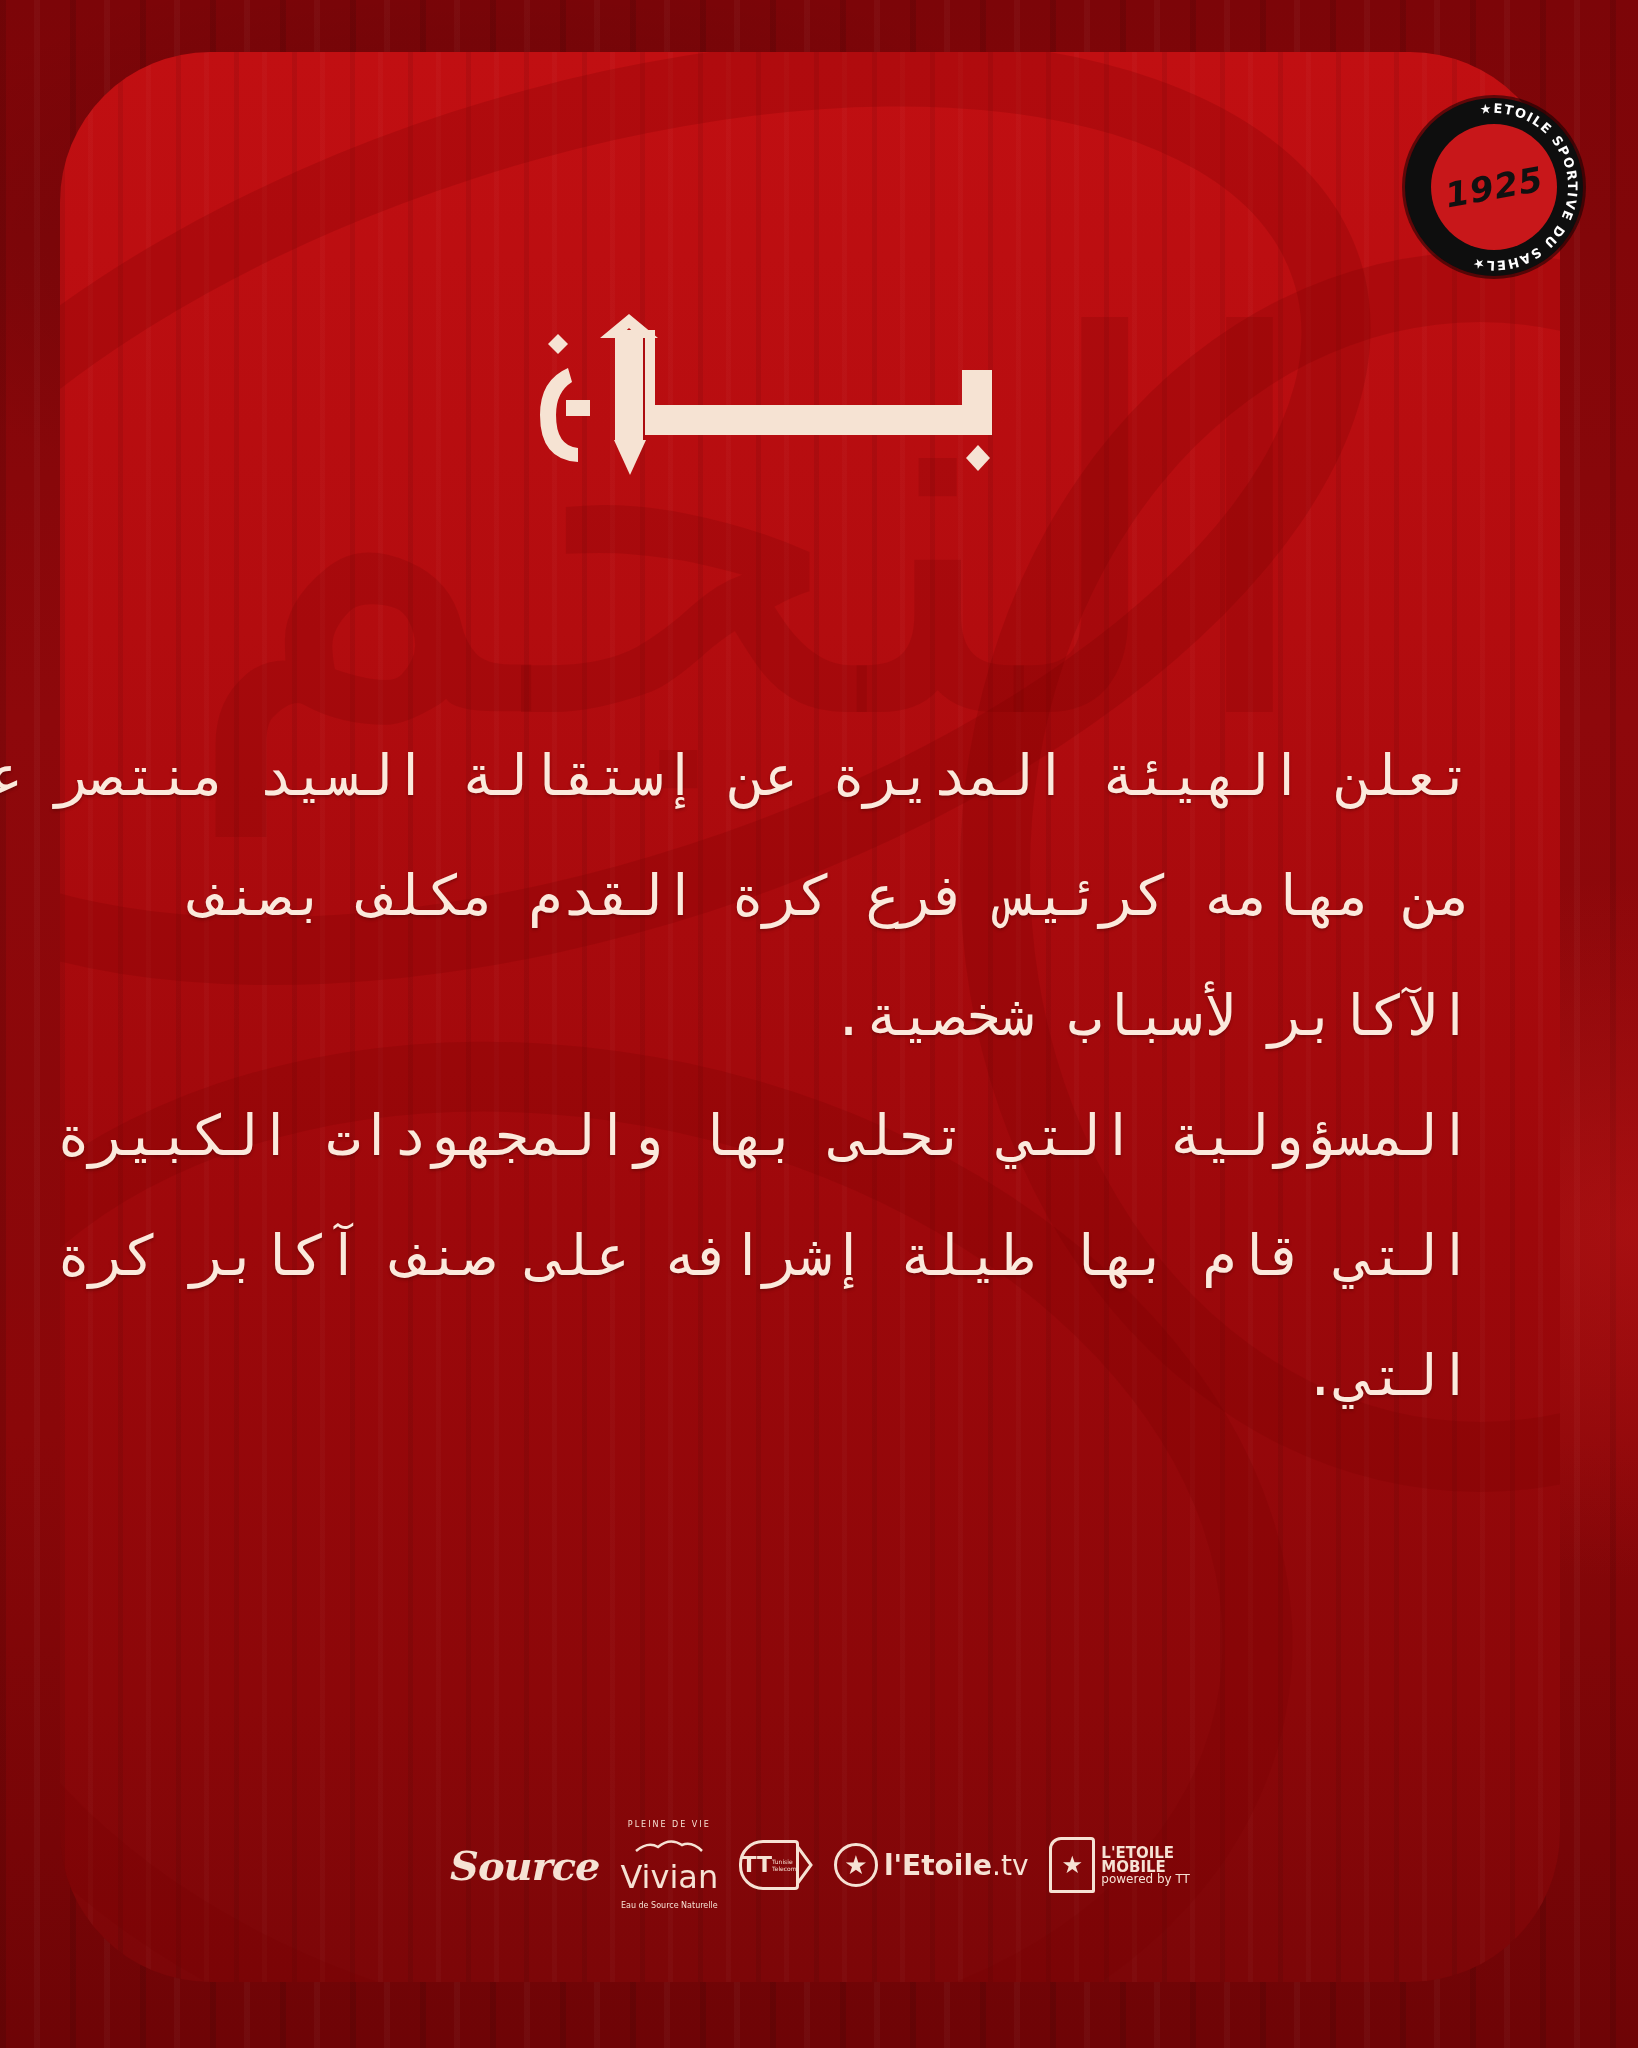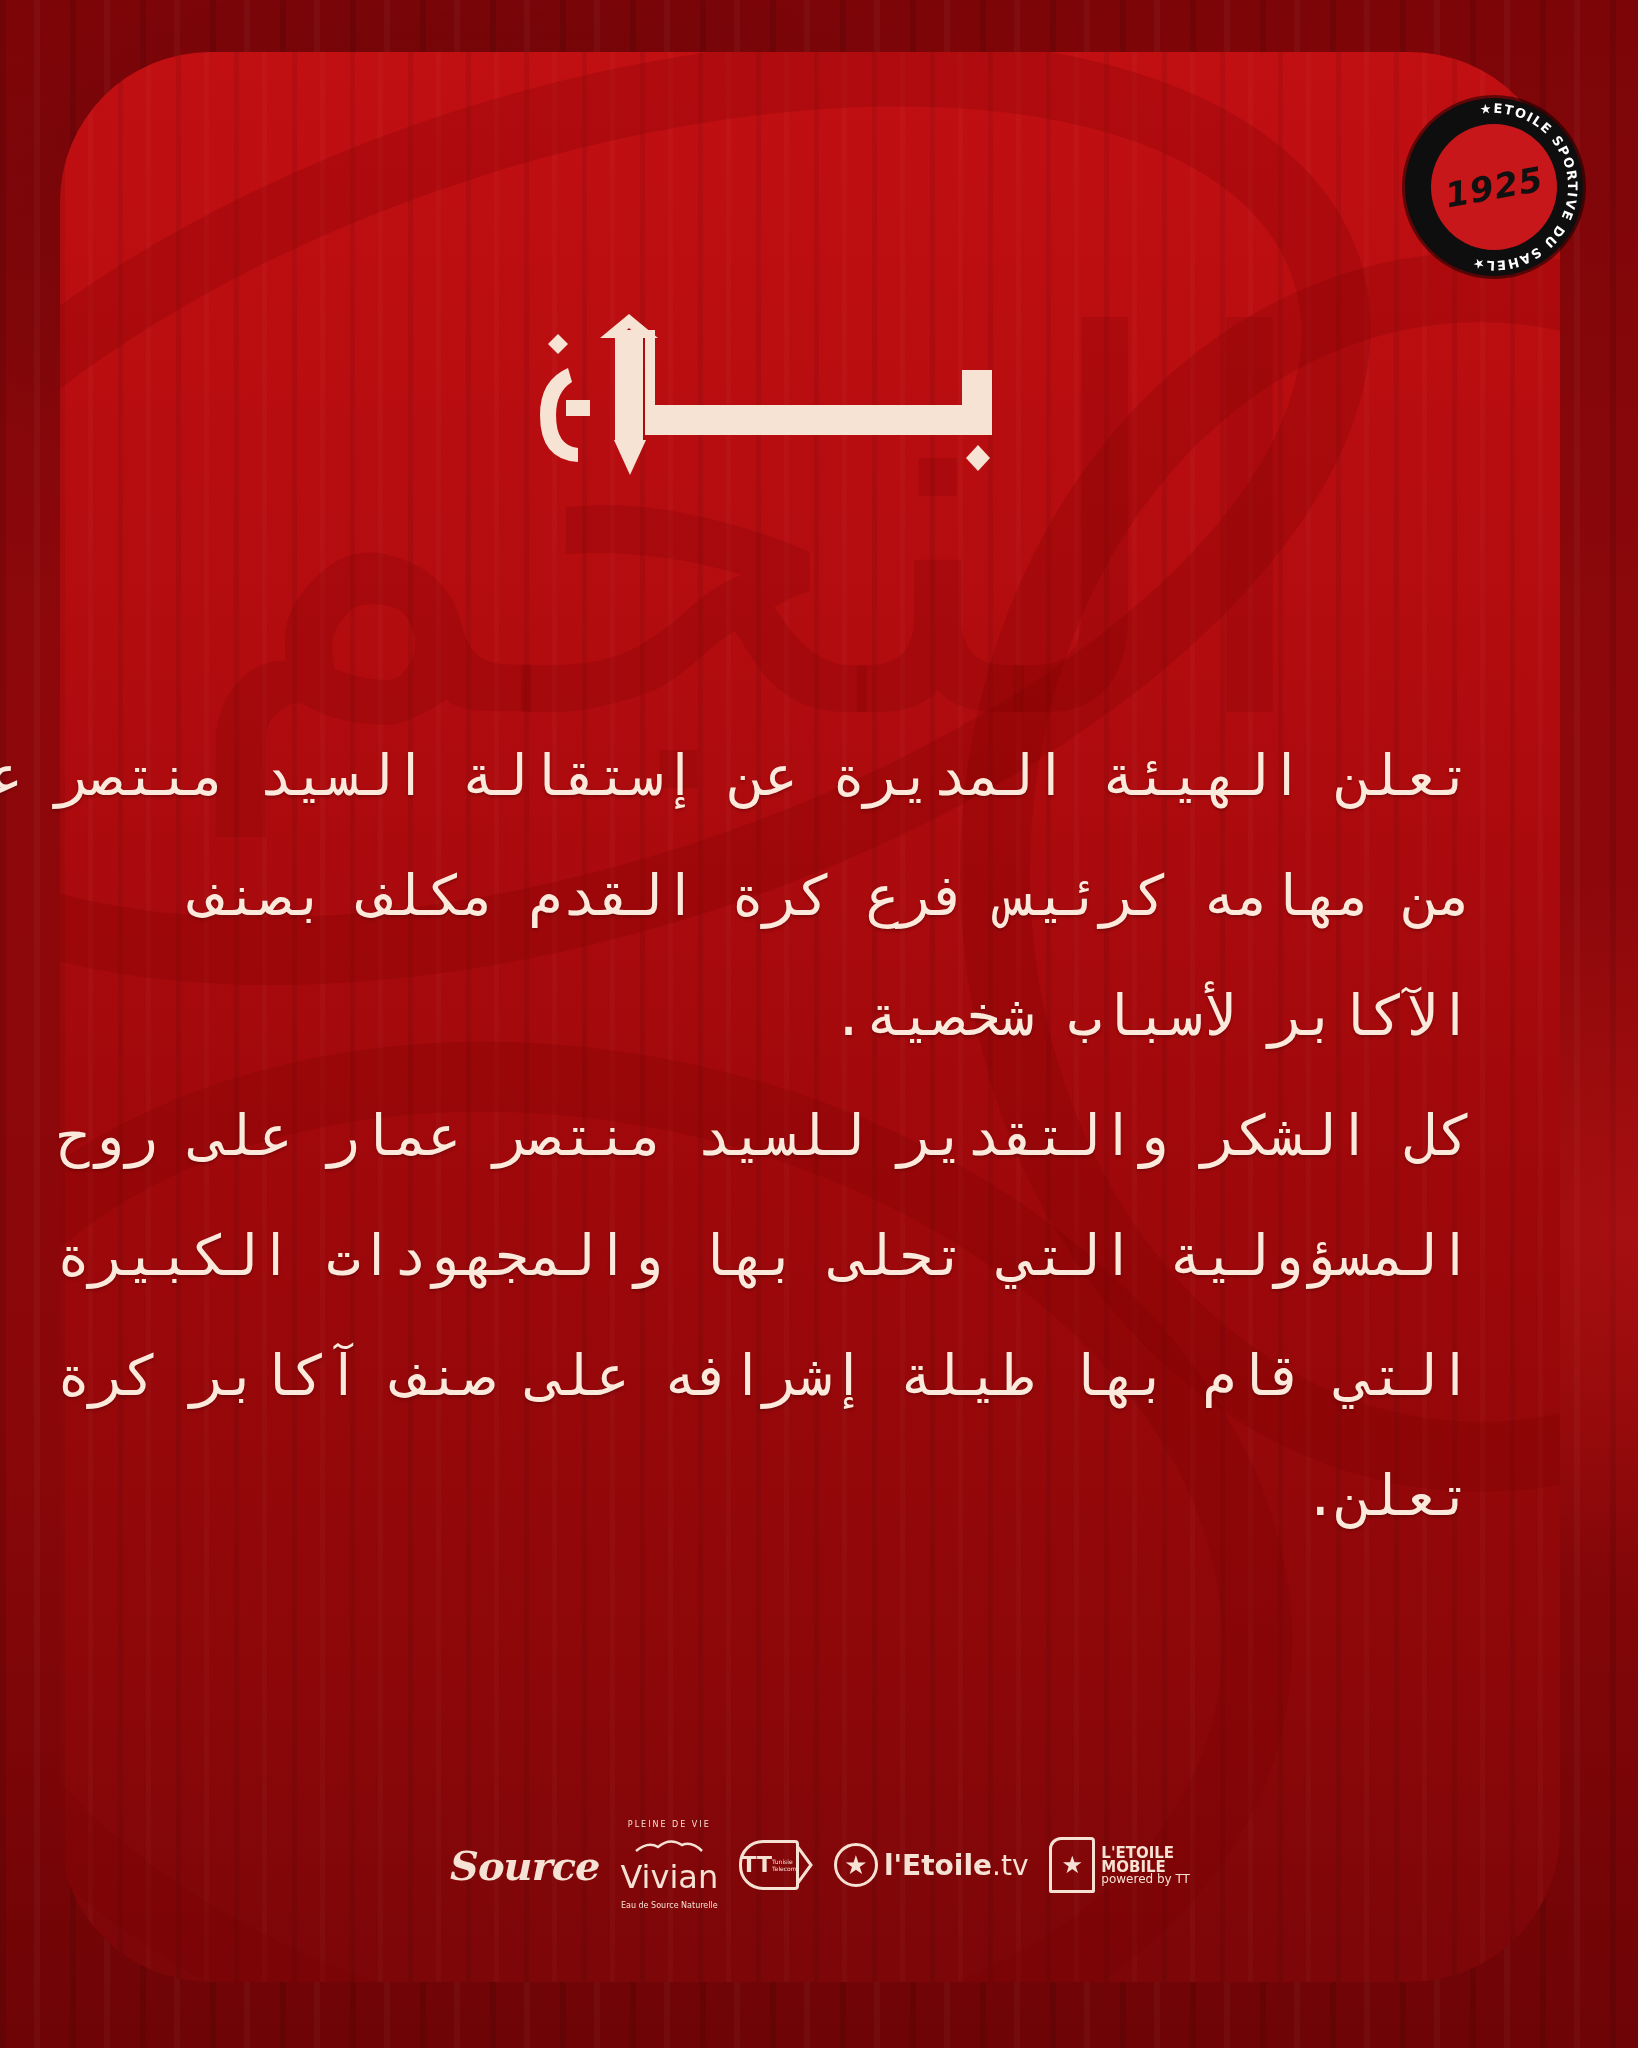--- a/index.html
+++ b/index.html
@@ -143,24 +143,23 @@
     <path d="M68,68 Q40,80 40,115 Q40,160 78,162 L78,148 Q56,146 56,115 Q56,92 72,82 Z"></path>
     <rect x="66" y="100" width="24" height="16"></rect>
     <polygon points="58,34 68,44 58,54 48,44"></polygon>
   </g>
 </svg>
 
 <div class="body-text">
   <span class="line">تعلن الهيئة المديرة عن إستقالة السيد منتصر عمار</span>
   <span class="line">من مهامه كرئيس فرع كرة القدم مكلف بصنف</span>
   <span class="line">الآكابر لأسباب شخصية.</span>
-  <span class="line">كل الشكر والتقدير للسيد منتصر عمار على روح</span>
   <span class="line">المسؤولية التي تحلى بها والمجهودات الكبيرة</span>
   <span class="line">التي قام بها طيلة إشرافه على صنف آكابر كرة</span>
-  <span class="line">تعلن.</span>
+  <span class="line">التي.</span>
 </div>
 
 <div class="sponsors">
   <div class="sp">
     <span class="warda">Source</span>
   </div>
 
   <div class="sp vivian">
     <span class="top">PLEINE DE VIE</span>
     <svg width="70" height="16" viewBox="0 0 70 16">

